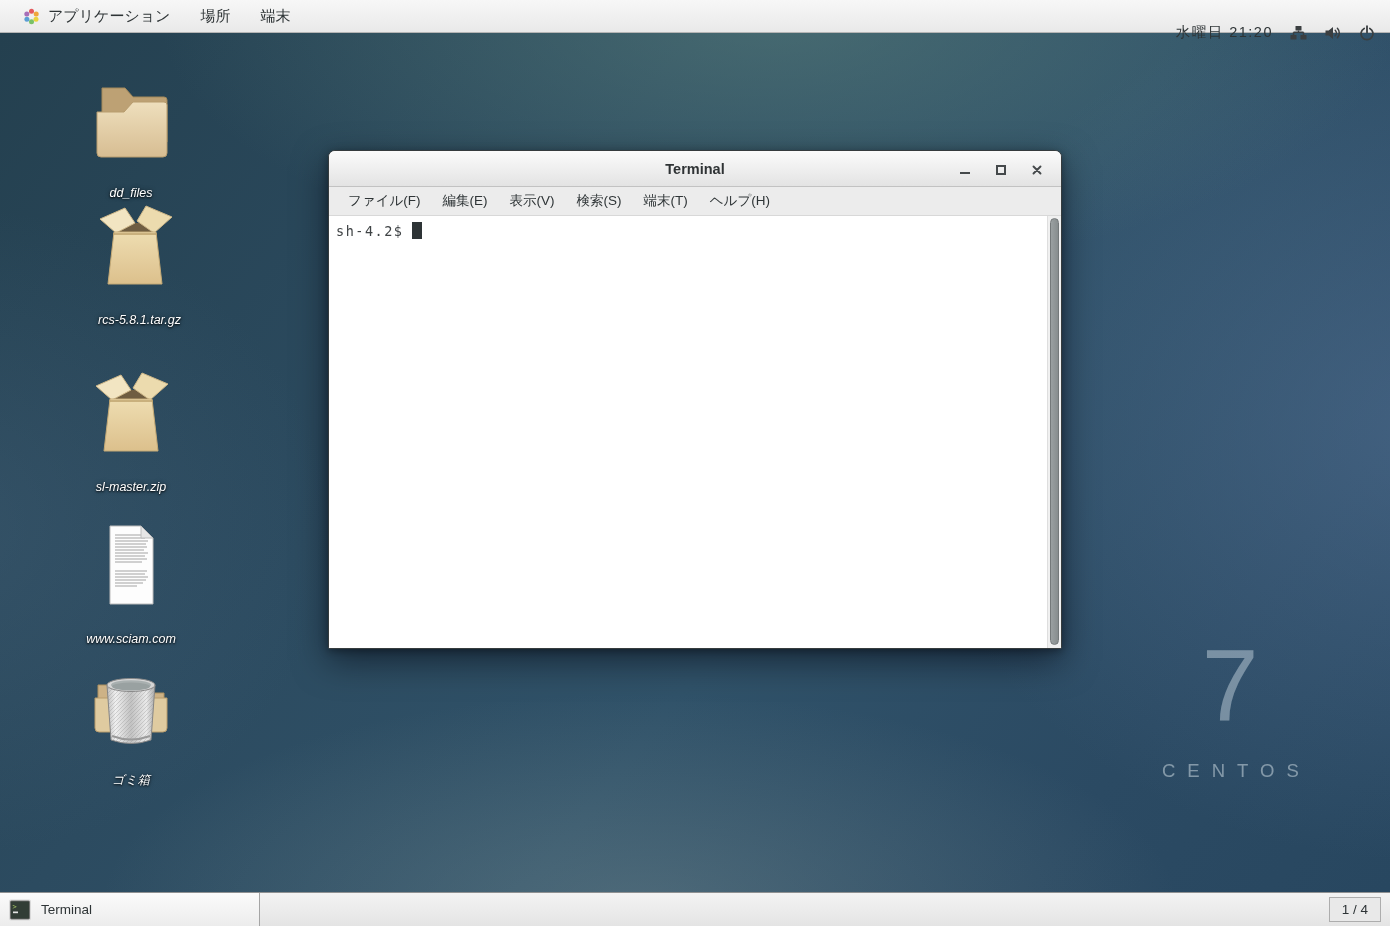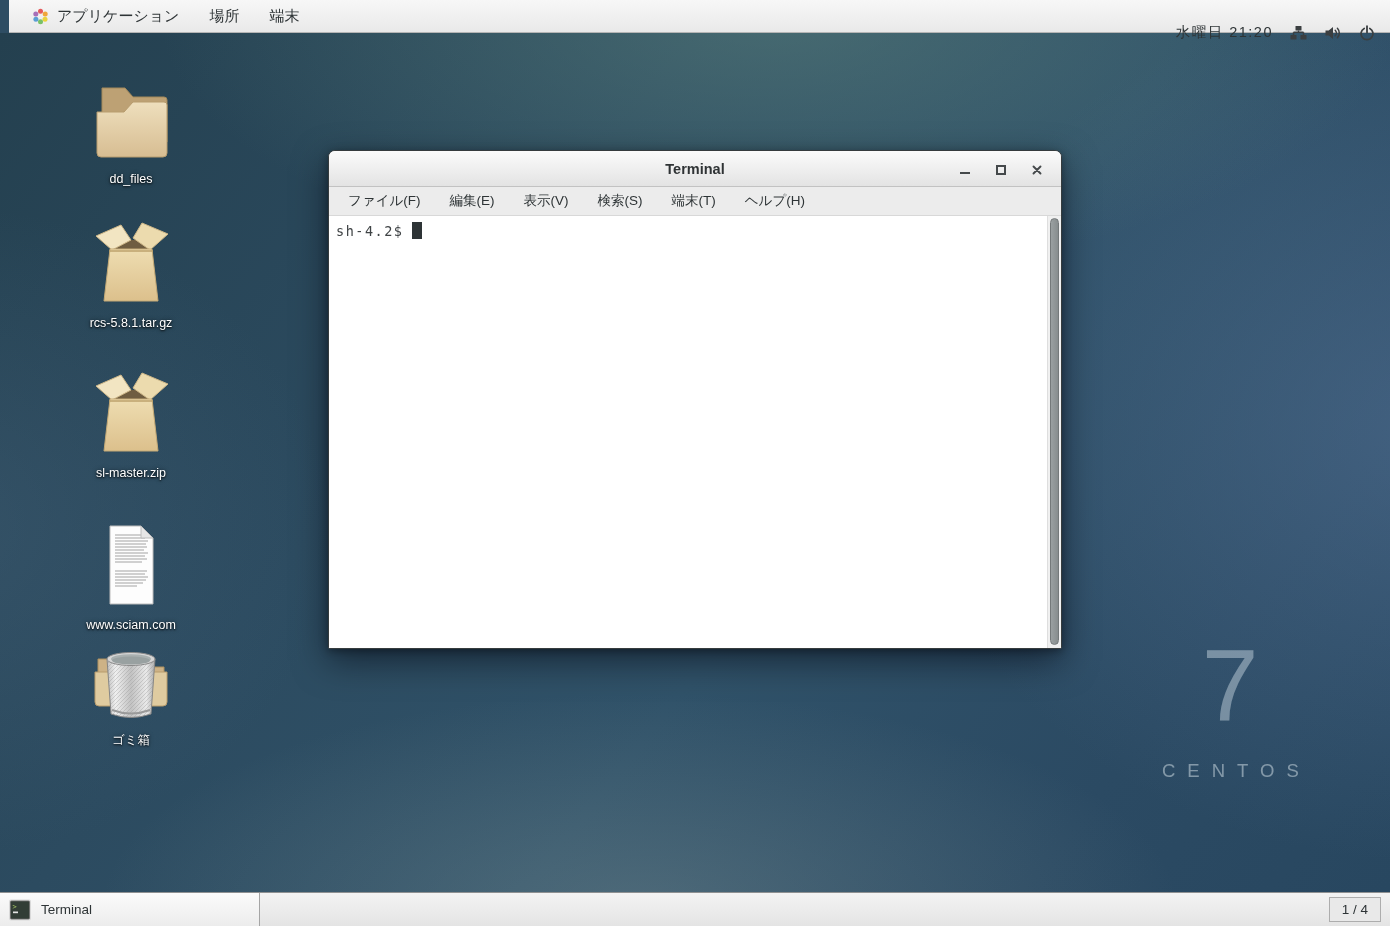--- a/index.html
+++ b/index.html
@@ -1,43 +1,43 @@
 <!DOCTYPE html>
 <html><head>
 <meta charset="utf-8">
 <style>
   * { margin:0; padding:0; box-sizing:border-box; }
   html,body { width:1390px; height:926px; overflow:hidden; font-family:"Liberation Sans",sans-serif; }
   .screen { position:relative; width:1390px; height:926px; background:#2e4d63; }
 
   
-  .top-panel { position:absolute; top:0; left:9px; right:0; height:33px; z-index:20;
+  .top-panel { position:absolute; top:0; left:0; right:0; height:33px; z-index:20;
     background:linear-gradient(#f7f7f7,#e9e9e9); border-bottom:1px solid #b5b5b5;
     display:flex; justify-content:space-between; align-items:center; color:#2e3436; font-size:15px; }
   .panel-left { display:flex; align-items:center; height:100%; padding-left:8px; }
   .menu-item { display:flex; align-items:center; gap:8px; padding:0 15px; height:100%; cursor:default; }
   .panel-right { display:flex; align-items:center; gap:17px; padding-right:15px;margin-top:33px; }
   .clock { letter-spacing:1.5px; font-size:14.5px; }
   .tray-icon { display:flex; align-items:center; }
 
   
   .desktop { position:absolute; top:33px; bottom:34px; left:0; right:0;
     background:
       radial-gradient(1000px 420px at 56% -2%, rgba(96,136,128,0.50), rgba(96,136,128,0) 62%),
       radial-gradient(820px 680px at 103% 46%, rgba(98,128,168,0.42), rgba(98,128,168,0) 64%),
       radial-gradient(900px 360px at 46% 102%, rgba(128,148,150,0.38), rgba(128,148,150,0) 60%),
       radial-gradient(600px 500px at -4% 58%, rgba(74,104,130,0.35), rgba(74,104,130,0) 65%),
       linear-gradient(128deg, #24404f 0%, #2c4b60 34%, #305269 58%, #2b4a63 82%, #284760 100%);
   }
 
   .desktop-icon { position:absolute; left:81px; width:100px; display:flex; flex-direction:column;
-    align-items:center; gap:3px; cursor:default; }
+    align-items:center; gap:17px; cursor:default;font-style:italic; }
   .desktop-icon .label { color:#ffffff; font-size:12.5px; text-align:center; line-height:1.15;
     text-shadow:0 1px 2px rgba(0,0,0,0.9), 0 0 4px rgba(0,0,0,0.55); }
-  .di-1 { top:40px; } .di-2 { top:184px; } .di-3 { top:334px; } .di-4 { top:486px; } .di-5 { top:601px; }
+  .di-1 { top:40px; } .di-2 { top:167px;align-items:flex-end; } .di-3 { top:334px; } .di-4 { top:486px; } .di-5 { top:627px; }
 
   .watermark { position:absolute; left:1150px; top:600px; width:160px; text-align:center;
     color:rgba(222,233,240,0.42); }
   .watermark .numeral { font-size:102px; line-height:1.05; font-weight:200;
     font-family:"Liberation Sans",sans-serif; }
   .watermark .brand { margin-top:20px; font-size:18.5px; letter-spacing:12px; padding-left:12px;
     color:rgba(218,229,236,0.5); }
 
   
   .window { position:absolute; left:328px; top:117px; width:734px; height:499px;
@@ -48,21 +48,21 @@
     border-bottom:1px solid #c2c2c2; border-radius:6px 6px 0 0; position:relative;
     display:flex; align-items:center; }
   .title { position:absolute; left:0; right:0; text-align:center; font-weight:bold;
     font-size:14.5px; color:#2f3335; }
   .win-controls { margin-left:auto; display:flex; align-items:center; gap:21px; padding-right:17px; z-index:2; }
   .wbtn { width:15px; height:15px; display:flex; align-items:flex-end; justify-content:center; cursor:default; }
   .glyph-min { width:10px; height:2.5px; background:#45494b; margin-bottom:2px; }
   .glyph-max { width:10px; height:10px; border:2px solid #45494b; margin-bottom:1px; }
 
   .menubar { height:29px; flex:0 0 29px; background:#ececec; border-bottom:1px solid #d8d8d8;
-    display:flex; align-items:center; padding-left:8px; font-size:13.5px; color:#2e3436;gap:7px; }
+    display:flex; align-items:center; padding-left:8px; font-size:13.5px; color:#2e3436; }
   .menubar .mitem { padding:4px 11px; cursor:default; }
 
   .term-content { flex:1; background:#ffffff; position:relative; overflow:hidden;
     font-family:"DejaVu Sans Mono","Liberation Mono",monospace; font-size:13.5px; color:#3f4345; }
   .term-line { padding:6px 0 0 7px; display:flex; align-items:center; letter-spacing:1.5px; }
   .cursor { width:10px; height:17px; background:#2e3436; margin-left:9px; display:inline-block; }
   .term-scrollbar { position:absolute; top:0; right:0; bottom:0; width:14px; background:#f0f0f0;
     border-left:1px solid #dedede; }
   .term-scrollbar .thumb { position:absolute; top:2px; bottom:3px; left:2px; width:9px;
     background:linear-gradient(90deg,#9aa0a1,#878d8e); border:1px solid #74797a; border-radius:6px; }

